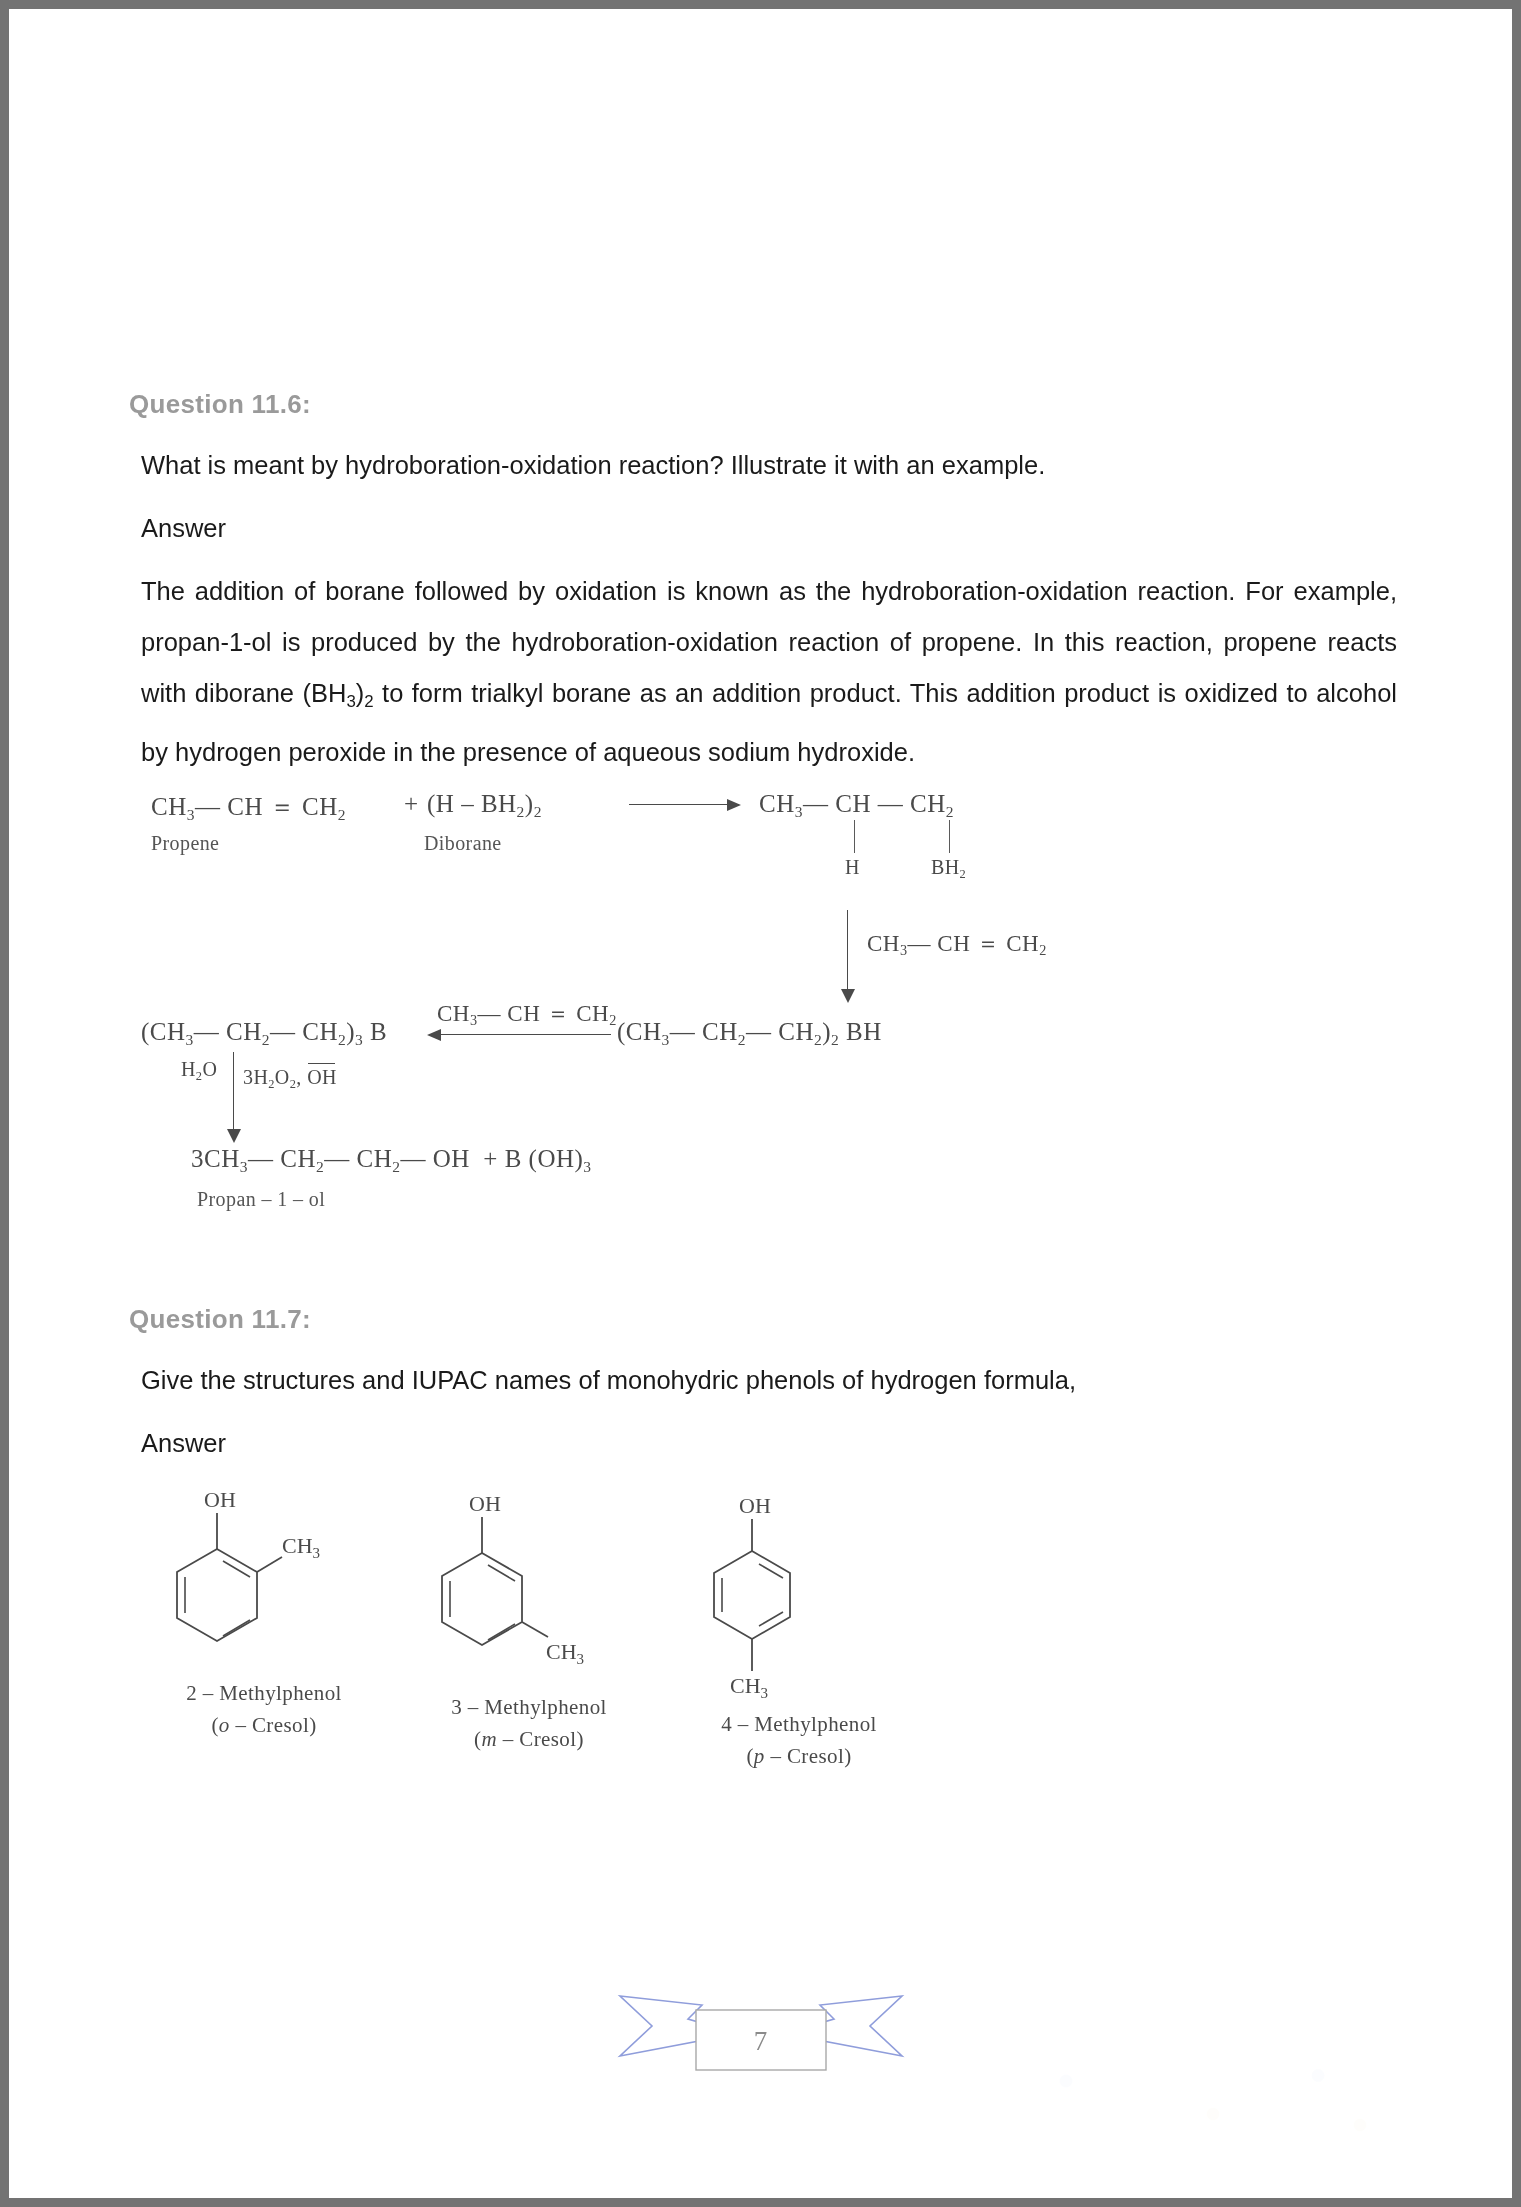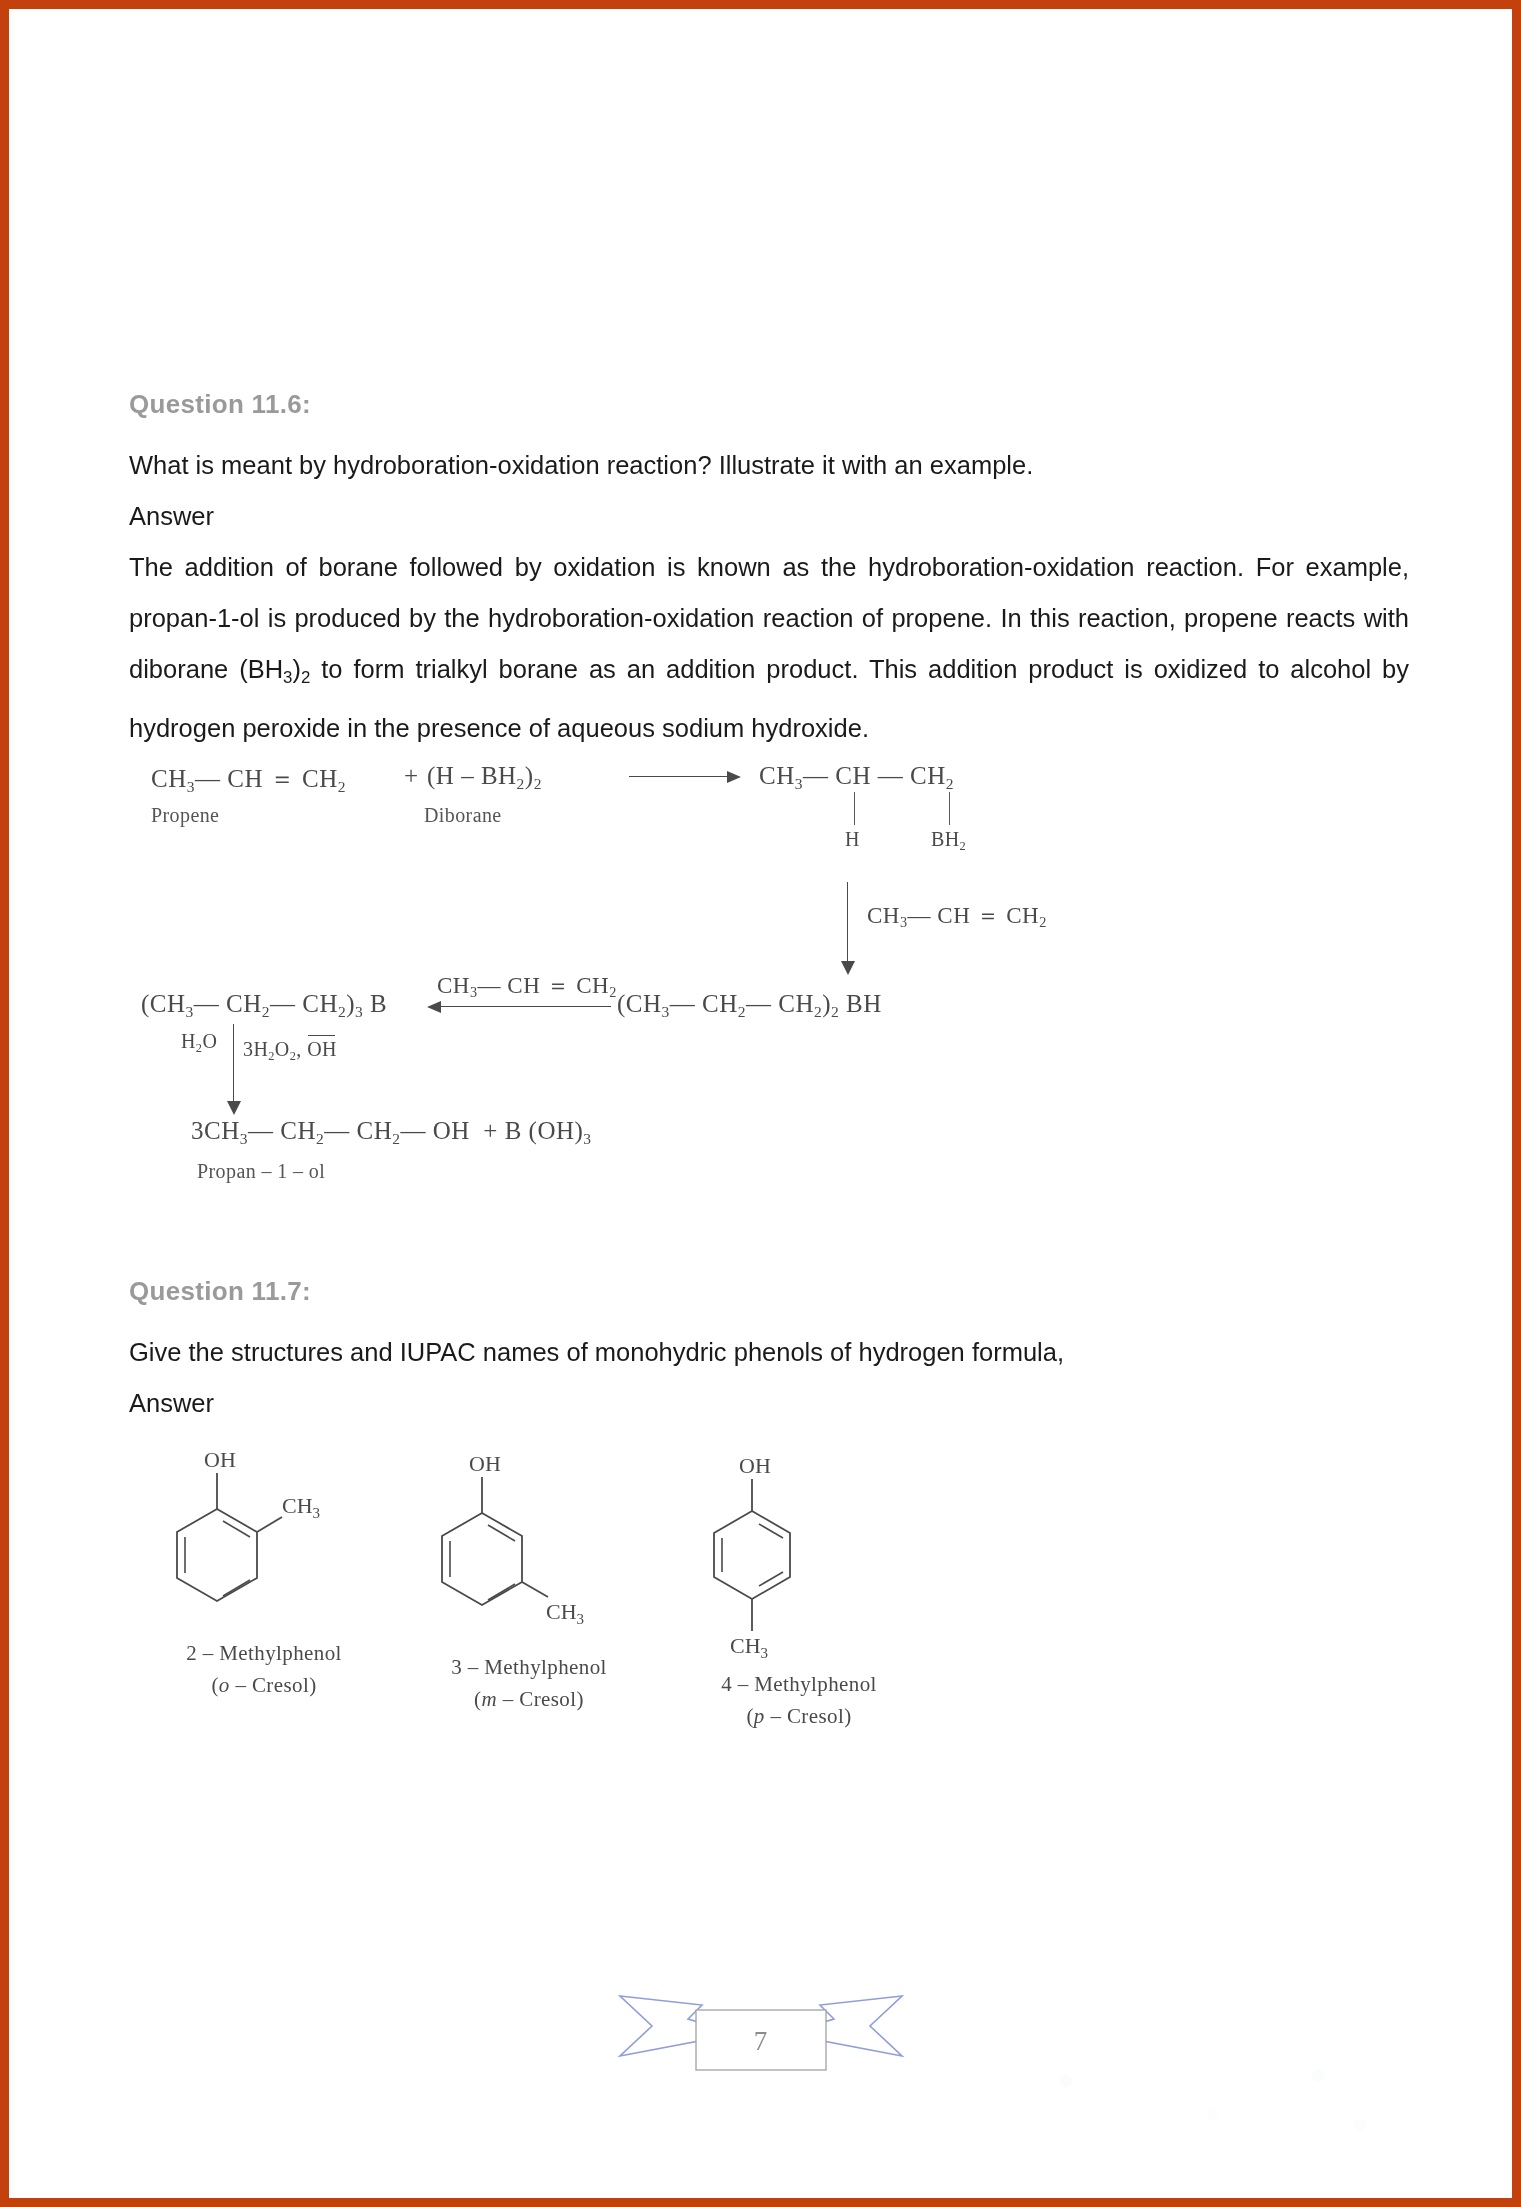--- a/index.html
+++ b/index.html
@@ -9,21 +9,21 @@
   }
   body {
     font-family: "Liberation Sans", sans-serif;
   }
   .page {
     position: relative;
     width: 1521px;
     height: 2207px;
     box-sizing: border-box;
     background: #ffffff;
-    border: 9px solid #c2410c;
+    border: 9px solid #737373;
     overflow: hidden;
   }
   .page-inner {
     position: absolute;
     left: 0; top: 0; right: 0; bottom: 0;
     background: #ffffff;
   }
   .content {
     position: absolute;
     left: 120px;
@@ -37,21 +37,21 @@
     font-size: 26px;
     font-weight: bold;
     letter-spacing: 0.3px;
     margin: 0 0 20px 0;
     line-height: 1.2;
   }
   .q-text, .answer-label, .para {
     color: #1a1a1a;
     font-size: 25.5px;
     line-height: 51px;
-    margin: 0;
+    margin: 12px;
   }
   .para {
     text-align: justify;
     text-justify: inter-word;
   }
   .answer-label { margin-top: 0; }
   sub { font-size: 0.66em; vertical-align: -0.28em; }
 
   
   .scheme {

